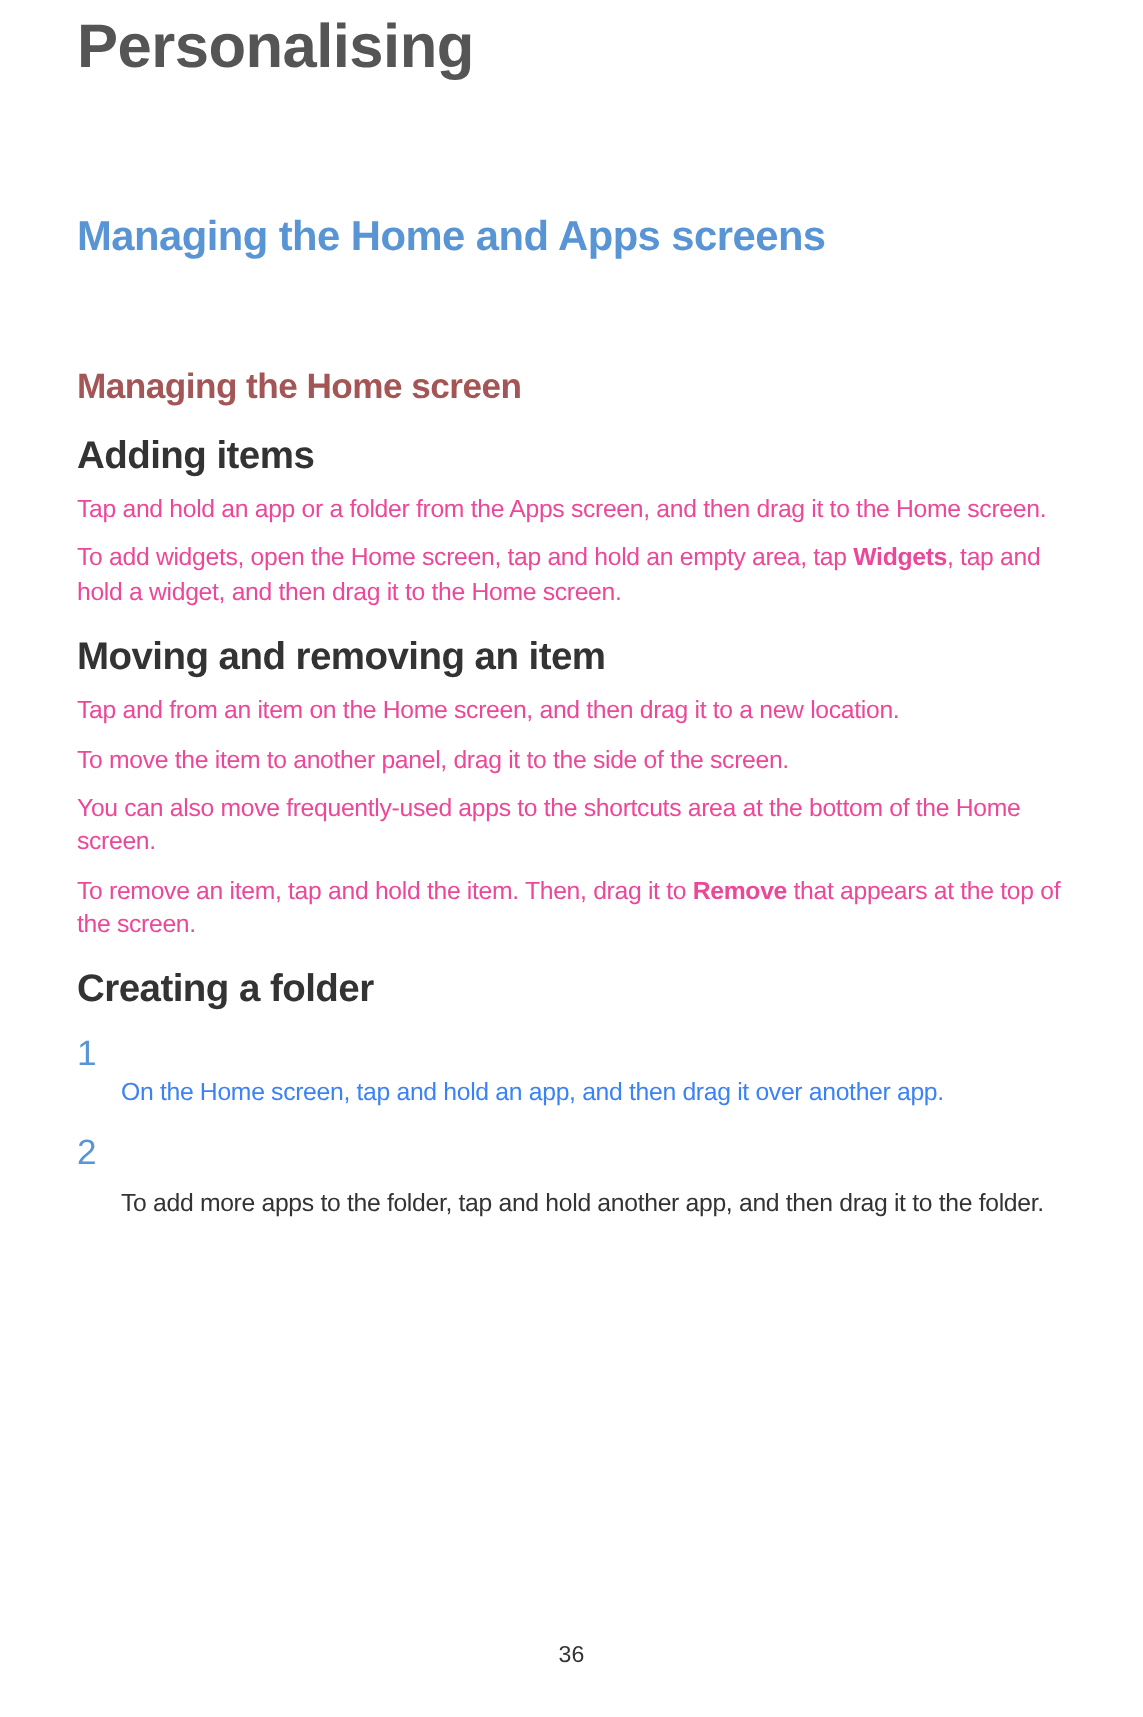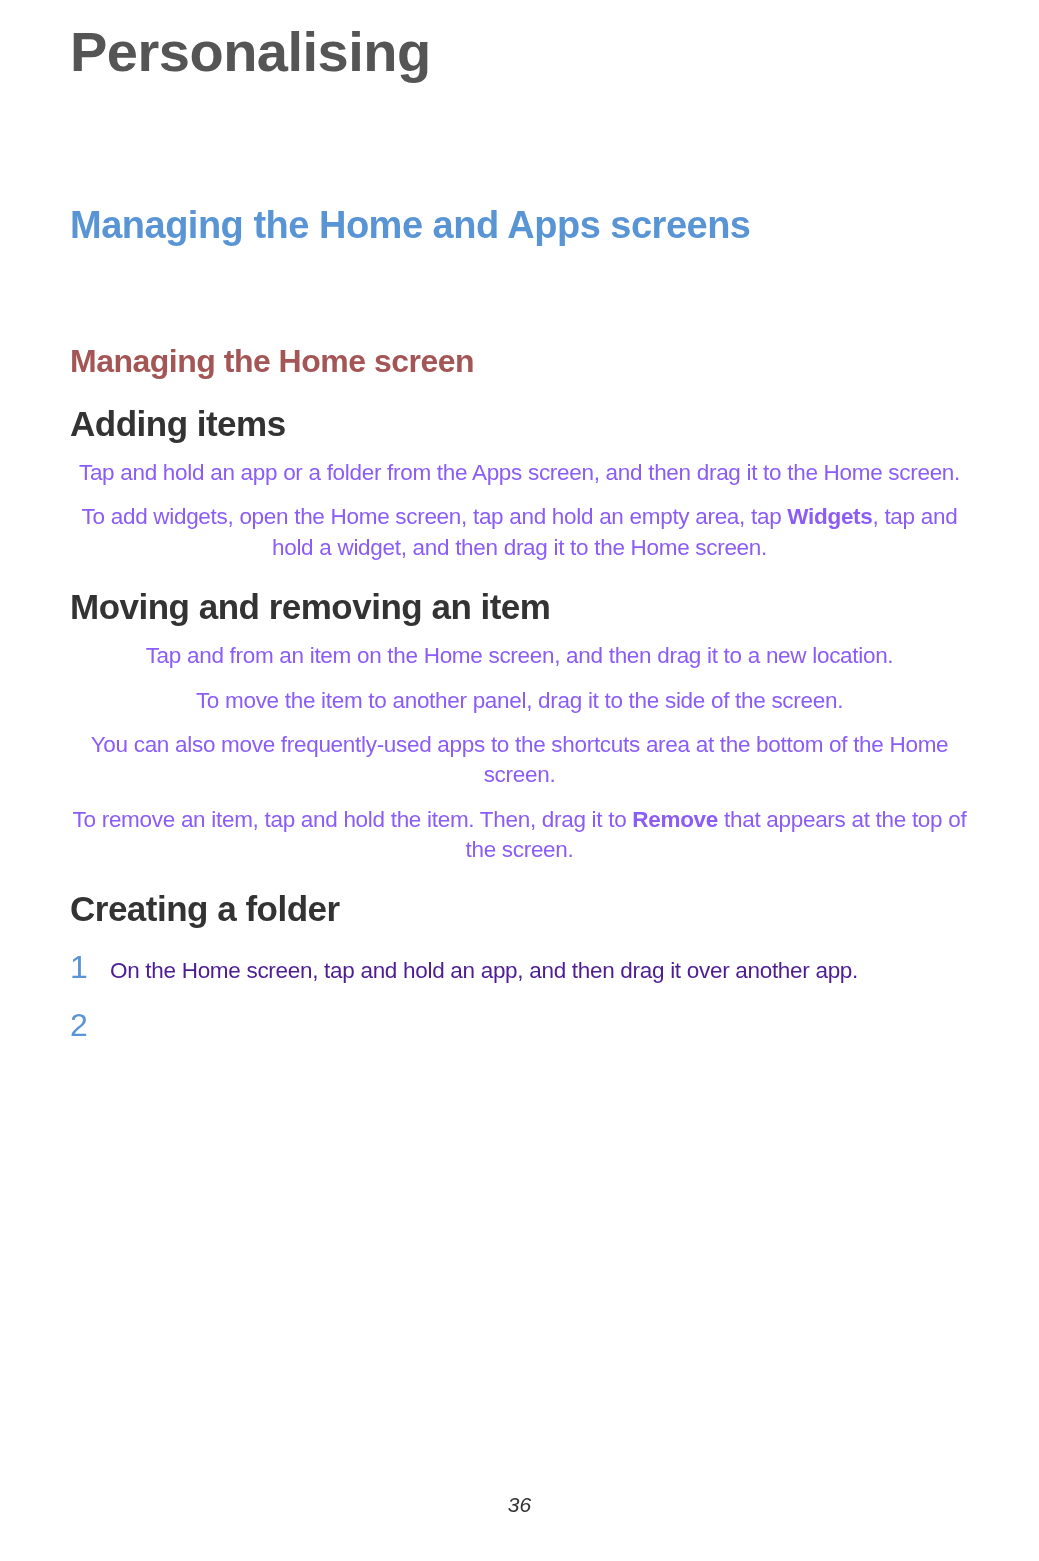--- a/index.html
+++ b/index.html
@@ -13,21 +13,21 @@
       width: 1039px;
       height: 1561px;
       padding: 0 70px;
       position: relative;
       color: #333;
     }
     .page-title {
       font-size: 56px;
       font-weight: 700;
       color: #555555;
-      padding-top: 19px;
+      padding-top: 9px;
       letter-spacing: -0.5px;
     }
     .section-heading {
       font-size: 38px;
       font-weight: 700;
       color: #5995d4;
       margin-top: 120px;
       letter-spacing: -0.5px;
     }
     .subsection-heading {
@@ -39,25 +39,24 @@
     }
     .topic-heading {
       font-size: 35px;
       font-weight: 700;
       color: #333333;
       margin-top: 24px;
       letter-spacing: -0.5px;
     }
     .body-text {
       font-size: 22.5px;
-      color: #8b5cf6;
+      color: #ec4899;
       margin-top: 14px;
       line-height: 1.35;
       letter-spacing: -0.3px;
-      text-align: center;
     }
     .body-text strong {
       font-weight: 700;
     }
     .ordered-list {
       margin-top: 18px;
     }
     .list-item {
       display: flex;
       align-items: flex-start;
@@ -67,42 +66,42 @@
       font-size: 32px;
       font-weight: 400;
       color: #5995d4;
       width: 40px;
       flex-shrink: 0;
       line-height: 1;
       letter-spacing: -1px;
     }
     .list-content {
       font-size: 22.5px;
-      color: #4c1d95;
+      color: #3b82f6;
       line-height: 1.35;
       padding-top: 5px;
       letter-spacing: -0.3px;
+      margin-top: 32px;
     }
     .list-subtext {
       font-size: 22.5px;
       color: #333333;
       line-height: 1.35;
       margin-top: 16px;
       margin-left: 40px;
       letter-spacing: -0.3px;
     }
     .page-number {
       position: absolute;
       bottom: 44px;
       left: 0;
       right: 0;
       text-align: center;
       font-size: 21px;
       color: #333;
-      font-style: italic;
     }
   </style>
 </head>
 <body>
 
 <h1 class="page-title">Personalising</h1>
 
 <h2 class="section-heading">Managing the Home and Apps screens</h2>
 
 <h3 class="subsection-heading">Managing the Home screen</h3>
@@ -119,15 +118,16 @@
 
 <h4 class="topic-heading">Creating a folder</h4>
 <div class="ordered-list">
   <div class="list-item">
     <span class="list-num">1</span>
     <span class="list-content">On the Home screen, tap and hold an app, and then drag it over another app.</span>
   </div>
   <div class="list-item">
     <span class="list-num">2</span>
   </div>
+  <p class="list-subtext">To add more apps to the folder, tap and hold another app, and then drag it to the folder.</p>
 </div>
 
 <div class="page-number">36</div>
 
 </body></html>

